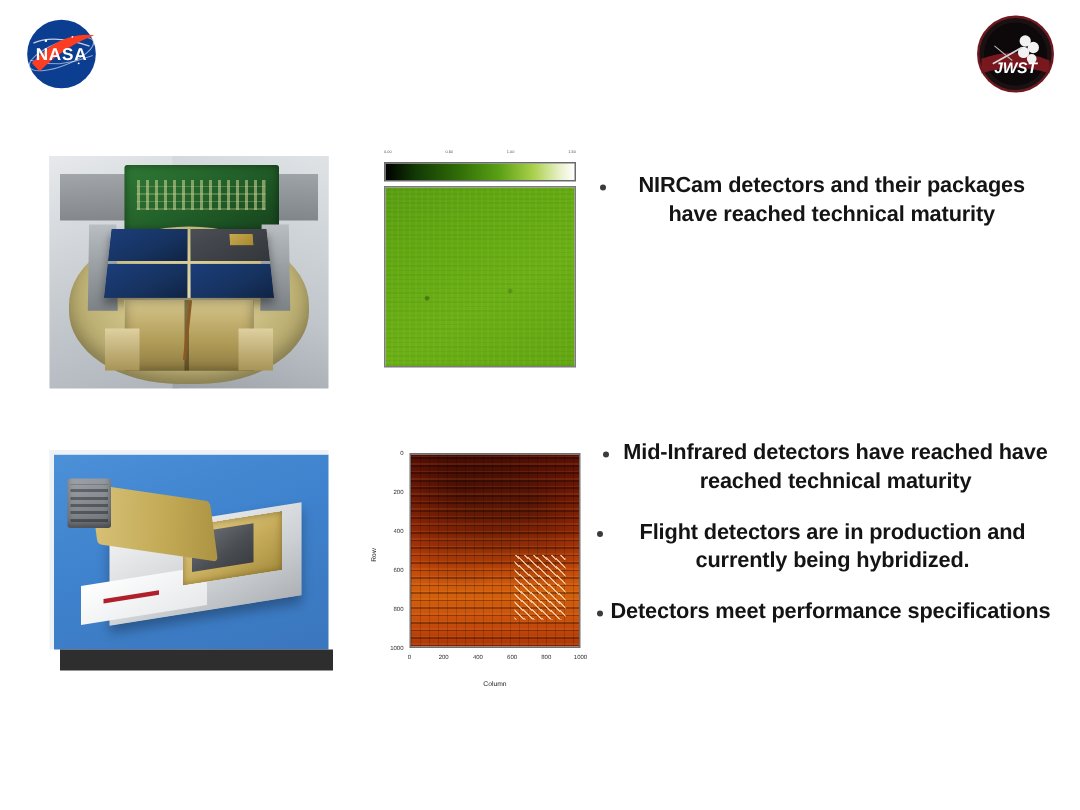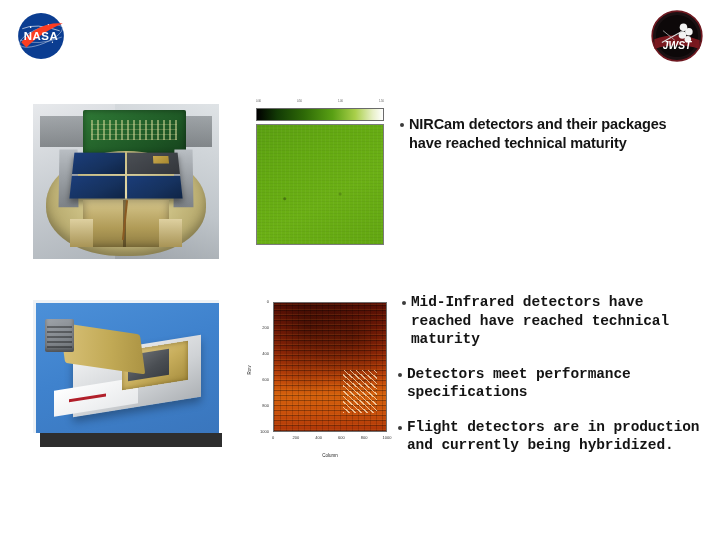--- a/index.html
+++ b/index.html
@@ -290,40 +290,41 @@
     font-size:4.5px; color:#222;
     transform: rotate(-90deg);
     transform-origin: left center;
   }
 
   
   .bullets-top {
     position:absolute; left:400px; top:115px; width:300px;
   }
   .bullets-bottom {
-    position:absolute; left:398px; top:293px; width:305px;font-family:Liberation Mono, monospace;
+    position:absolute; left:398px; top:293px; width:305px;
   }
   .bullet {
     display:flex;
     align-items:flex-start;
     margin-bottom:16px;
   }
   .bullet .dot {
     flex: 0 0 auto;
     width:4px; height:4px;
     border-radius:50%;
     background:#3b3b3b;
     margin:8px 5px 0 0;
   }
   .bullet .txt {
     font-size:14.5px;
     font-weight:bold;
     color:#141414;
     line-height:1.28;
     letter-spacing:-0.1px;
+    text-align:center;
   }
   .bullet.indent-left .dot { margin-left:4px; }
 </style>
 </head>
 <body>
 
 <div class="slide">
 
   <div class="header">
 
@@ -432,21 +433,21 @@
     </div>
   </div>
 
   <div class="bullets-bottom">
     <div class="bullet indent-left">
       <span class="dot"></span>
       <span class="txt">Mid-Infrared detectors have reached  have reached  technical maturity</span>
     </div>
     <div class="bullet">
       <span class="dot"></span>
-      <span class="txt">Detectors meet performance specifications</span>
+      <span class="txt">Flight detectors are in production and currently being hybridized.</span>
     </div>
     <div class="bullet">
       <span class="dot"></span>
-      <span class="txt">Flight detectors are in production and currently being hybridized.</span>
+      <span class="txt">Detectors meet performance specifications</span>
     </div>
   </div>
 
 </div>
 
 </body></html>

